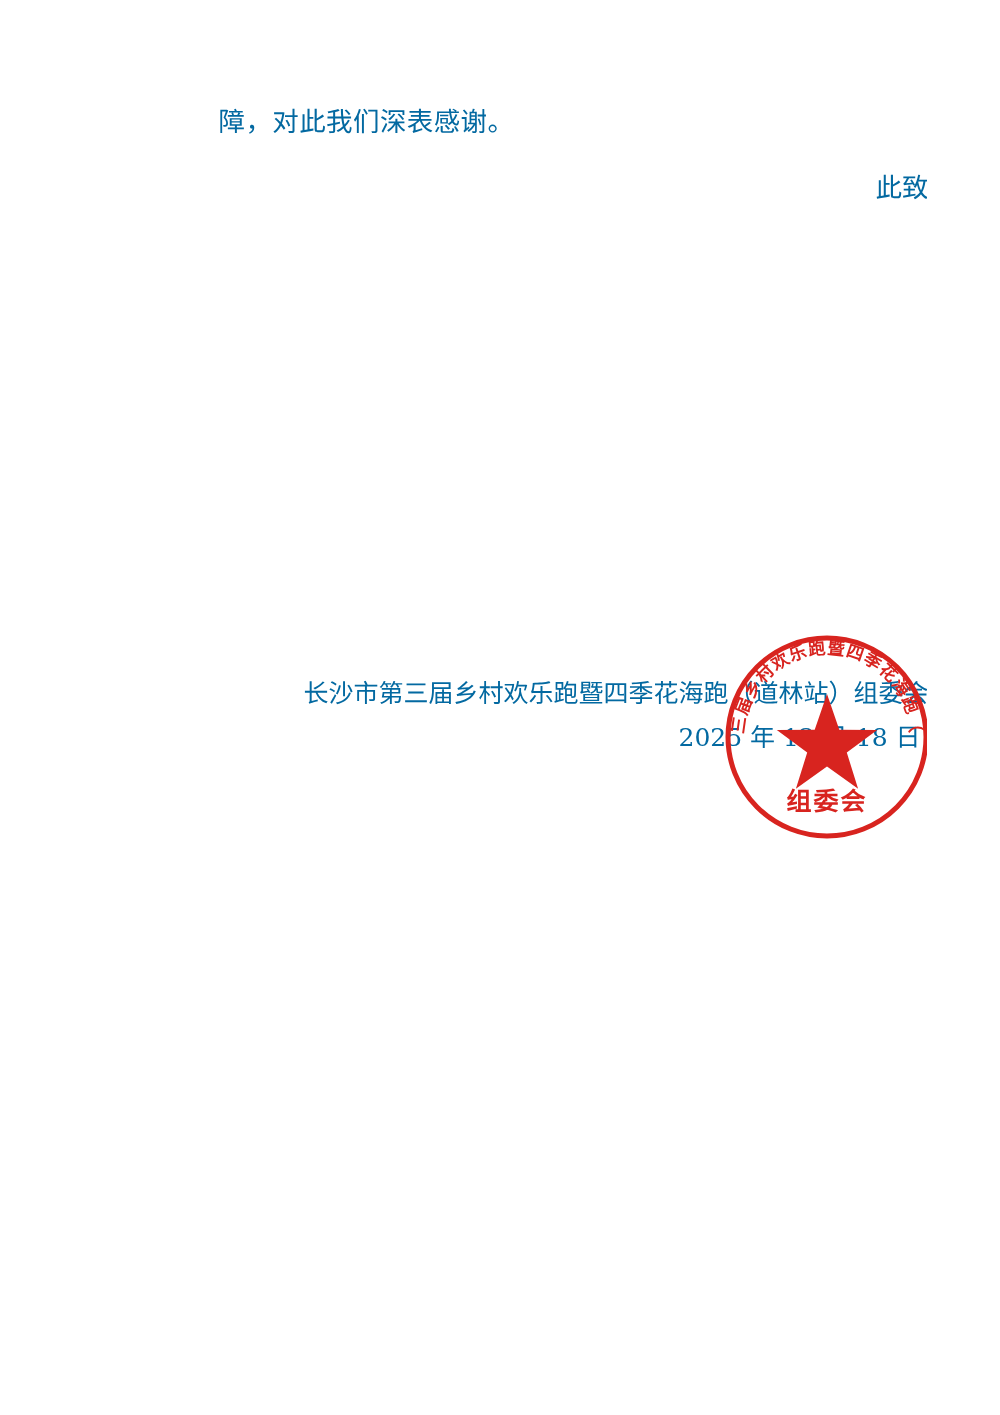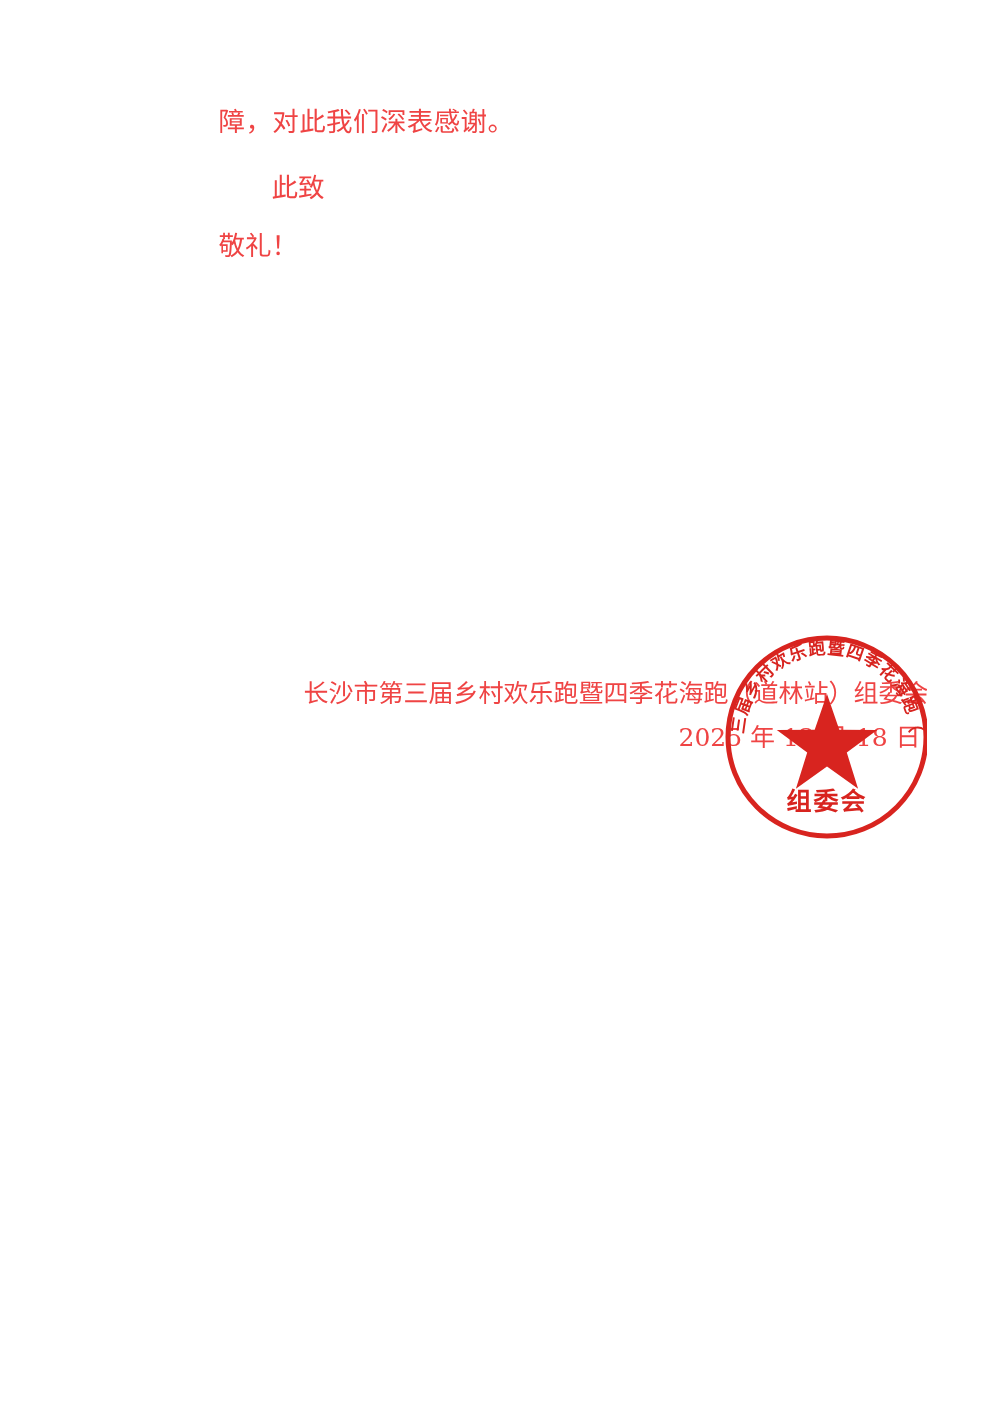--- a/index.html
+++ b/index.html
@@ -8,21 +8,21 @@
     background: #ffffff;
   }
   .page {
     position: relative;
     width: 853px;
     height: 1415px;
     margin: 0 auto;
     background: #ffffff;
     overflow: hidden;
     font-family: "DejaVu Serif", "Liberation Serif", serif;
-    color: #ef4444;
+    color: #0369a1;
   }
   .body-area {
     position: absolute;
     left: 145px;
     top: 100px;
     width: 710px;
   }
   p.para {
     margin: 0 0 6px 0;
     font-size: 26.5px;
@@ -35,20 +35,21 @@
   p.indent {
     text-indent: 2em;
   }
   .signoff {
     margin-top: 22px;
   }
   .signoff p {
     margin: 0 0 14px 0;
     font-size: 26.5px;
     line-height: 44px;
+    text-align: right;
   }
   .signoff .zhizhi { text-indent: 2em; }
 
   .sign-block {
     position: absolute;
     left: 145px;
     top: 672px;
     width: 710px;
     text-align: right;
   }
@@ -85,21 +86,20 @@
 </head>
 <body>
 
 <div class="page">
 
   <div class="body-area">
     <p class="para">障，对此我们深表感谢。</p>
 
     <div class="signoff">
       <p class="zhizhi">此致</p>
-      <p>敬礼！</p>
     </div>
   </div>
 
   <div class="sign-block">
     <p class="org">长沙市第三届乡村欢乐跑暨四季花海跑（道林站）组委会</p>
     <p class="date">2025 年 12 月 18 日</p>
   </div>
 
   <div class="seal">
     <svg width="210" height="210" viewBox="0 0 210 210" xmlns="http://www.w3.org/2000/svg">

